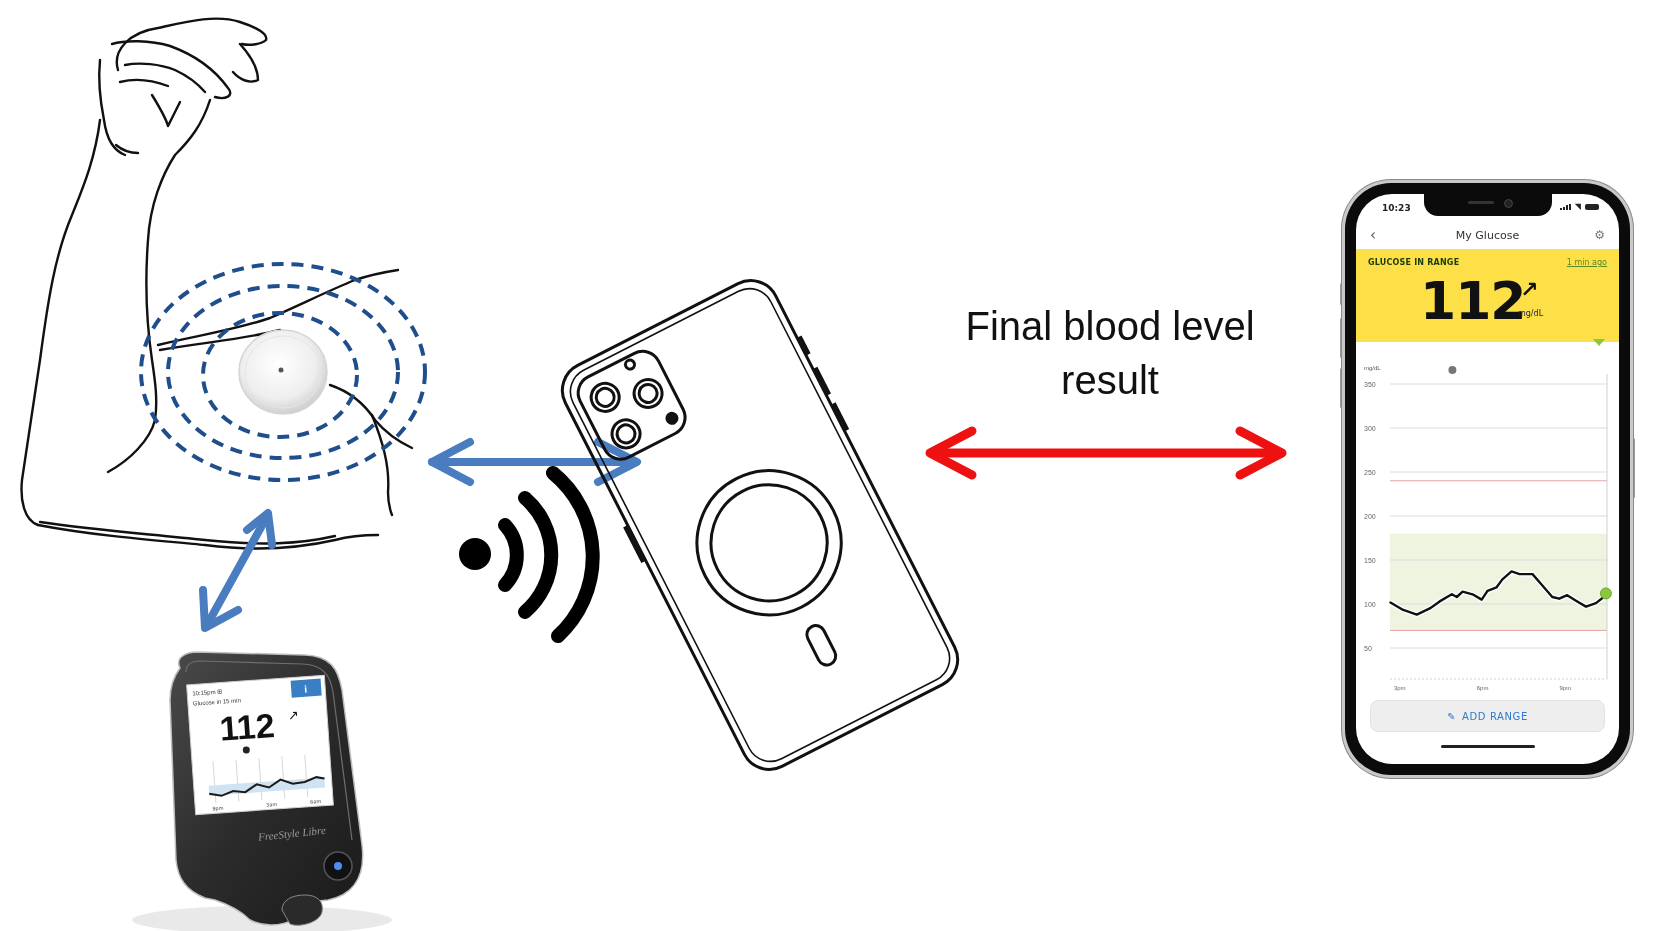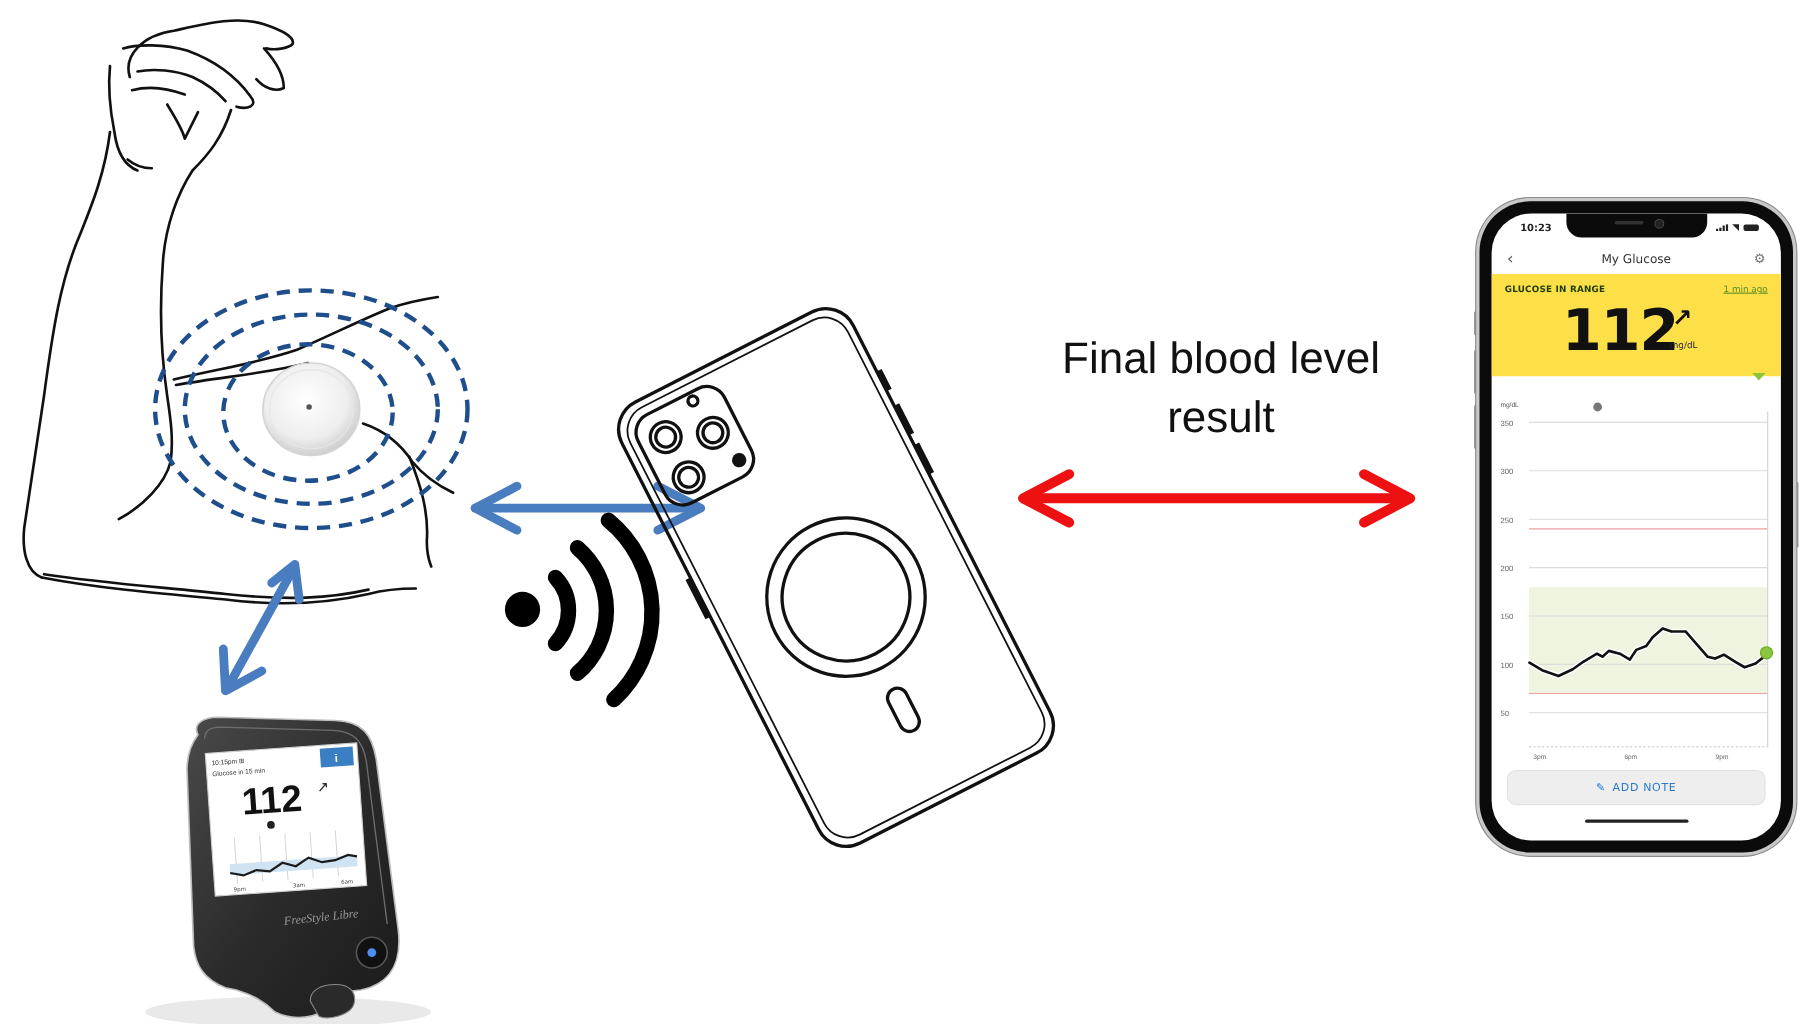--- a/index.html
+++ b/index.html
@@ -272,18 +272,18 @@
           <circle cx="211.24427480916026" cy="251.2" r="0.8" fill="#111"></circle>
           <circle cx="221.18320610687027" cy="257.36" r="0.8" fill="#111"></circle>
           <circle cx="230.01781170483457" cy="262.64" r="0.8" fill="#111"></circle>
           <circle cx="239.95674300254458" cy="259.12" r="0.8" fill="#111"></circle>
           <circle cx="249.89567430025446" cy="251.2" r="0.8" fill="#111"></circle>
           <circle cx="249.89567430025446" cy="249.44" r="5.5" fill="#8cc63f" stroke="#6aa82a" stroke-width="1"></circle>
         </svg>
 
       <div class="add-note">
         <span>✎</span>
-        <span>ADD NOTE</span>
+        <span>ADD RANGE</span>
       </div>
       <div class="home-ind"></div>
     </div>
   </div>
 </div>
 
 </body></html>

